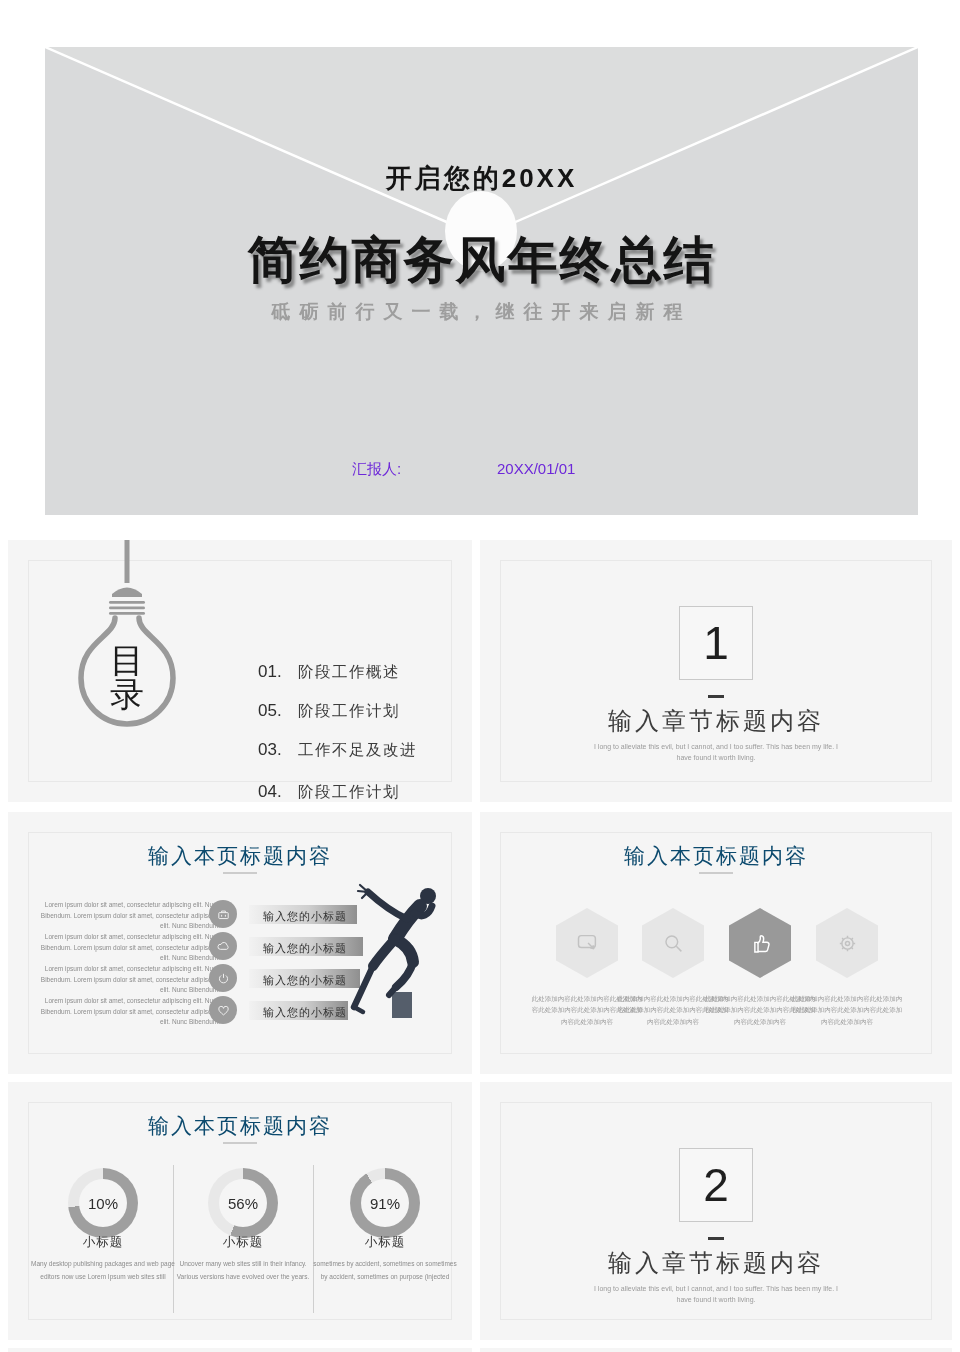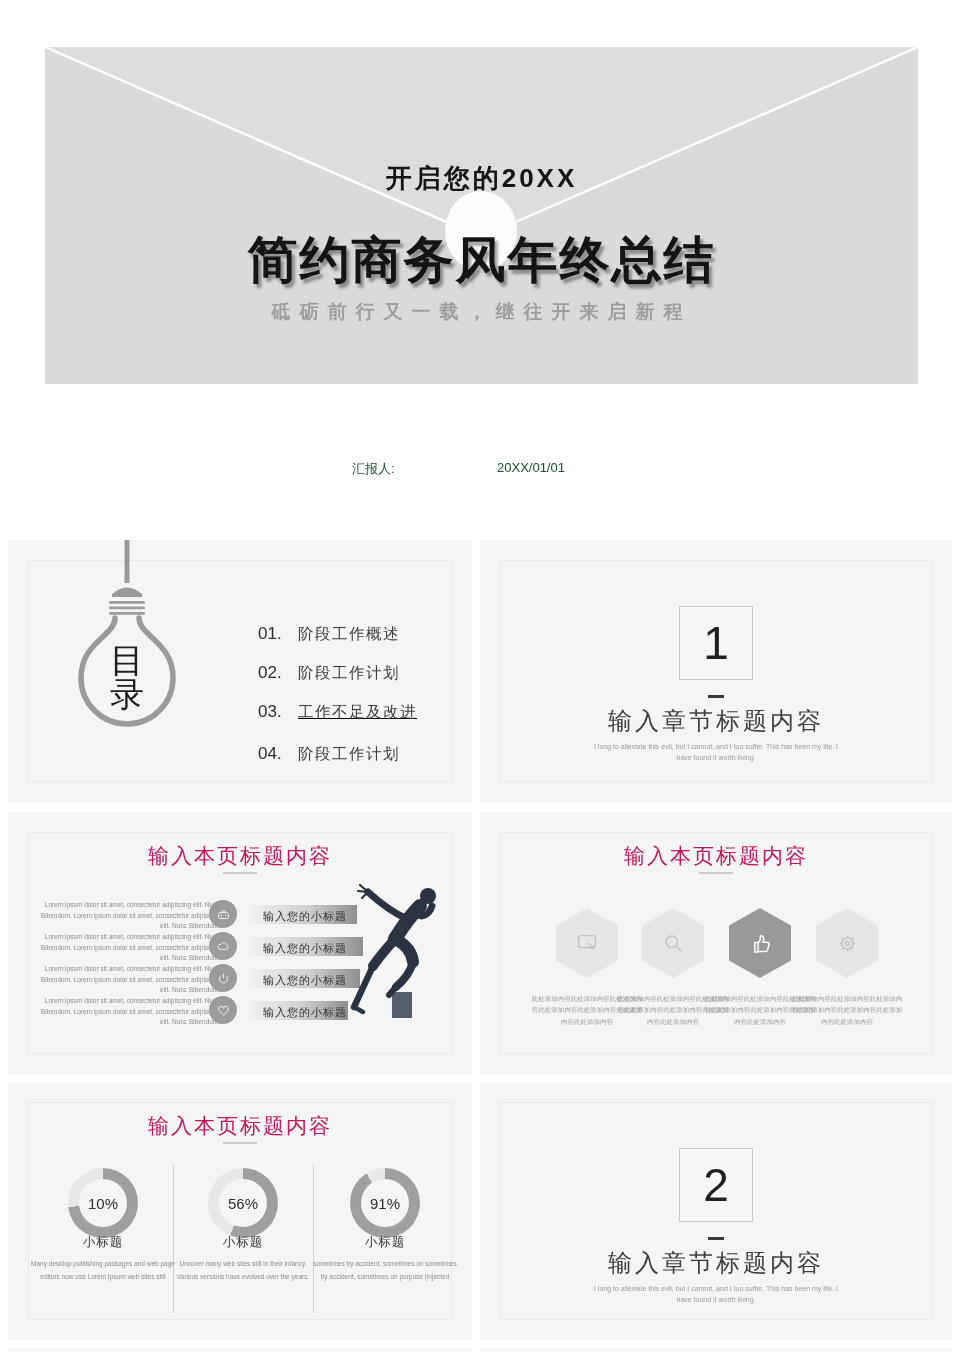--- a/index.html
+++ b/index.html
@@ -5,42 +5,42 @@
   html,body{margin:0;padding:0;}
   body{
     width:960px;height:1352px;position:relative;background:#ffffff;
     font-family:"Liberation Sans","DejaVu Sans",sans-serif;overflow:hidden;
     -webkit-font-smoothing:antialiased;
   }
   .abs{position:absolute;}
 
   
   .cover{left:0;top:0;width:960px;height:532px;background:#ffffff;}
-  .envelope{left:45px;top:47px;width:873px;height:337px;background:#d9dadb;}
+  .envelope{left:45px;top:47px;width:873px;height:468px;background:#d9dadb;}
   .envelope svg{position:absolute;left:0;top:0;}
   .seal{left:400px;top:144px;width:72px;height:80px;border-radius:50%;background:#fcfcfc;z-index:1;}
   .cov-text{left:0;width:100%;text-align:center;z-index:2;color:#141414;}
   .kicker{top:114px;font-size:26px;font-weight:bold;letter-spacing:3px;}
   .main-title{top:180px;font-size:50px;font-weight:bold;letter-spacing:2px;
     text-shadow:3px 4px 3px rgba(0,0,0,0.38);}
   .cov-sub{top:252px;font-size:19px;font-weight:bold;color:#9e9e9e;letter-spacing:9px;}
-  .cov-footer{top:413px;font-size:13px;color:#14532d;z-index:2;}
+  .cov-footer{top:413px;font-size:15px;color:#6d28d9;z-index:2;}
   .cov-footer.reporter{left:307px;top:413px;width:auto;}
   .cov-footer.date{left:452px;top:413px;width:auto;}
 
   
   .slide{background:#f5f5f5;}
   .frame{position:absolute;left:20px;top:20px;right:20px;bottom:20px;border:1px solid #e8e8e8;pointer-events:none;}
-  .pg-title{left:0;width:100%;text-align:center;font-size:21px;color:#be185d;letter-spacing:2px;top:30px;}
+  .pg-title{left:0;width:100%;text-align:center;font-size:21px;color:#0c4a6e;letter-spacing:2px;top:30px;}
   .pg-dash{left:50%;margin-left:-17px;top:60px;width:34px;height:2px;background:#cccccc;}
 
   
   .toc-head{left:250px;top:42px;font-size:19px;color:#2b2b2b;font-weight:bold;letter-spacing:6px;white-space:nowrap;}
   .toc-head .en{font-weight:normal;font-size:16px;letter-spacing:7px;color:#3a3a3a;}
-  .toc-item{left:250px;width:200px;height:24px;white-space:nowrap;}
+  .toc-item{left:250px;width:200px;height:24px;white-space:nowrap;margin-top:38px;}
   .toc-num{display:inline-block;width:40px;font-size:17px;color:#2e2e2e;}
   .toc-label{font-size:15.5px;color:#3c3c3c;letter-spacing:1.5px;}
 
   
   .sec-inner{left:0;top:0;width:100%;text-align:center;}
   .num-box{margin:66px auto 0;width:72px;height:72px;border:1px solid #c9c9c9;background:#f7f7f7;
     font-size:46px;line-height:72px;color:#1f1f1f;font-weight:500;}
   .sec-dash{width:16px;height:3px;background:#3a3a3a;margin:15px auto 7px;}
   .sec-title{font-size:24px;color:#3d3d3d;letter-spacing:3px;}
   .sec-cap{margin:5px auto 0;width:250px;font-size:7px;color:#9b9b9b;line-height:1.5;}
@@ -112,23 +112,23 @@
     <rect x="42" y="66.5" width="36" height="2.8" rx="1.4" fill="#9a9a9a"></rect>
     <rect x="42" y="72" width="36" height="2.8" rx="1.4" fill="#9a9a9a"></rect>
     <path d="M48 78 C48 96 14 102 14 138 A46 46 0 0 0 106 138 C106 102 72 96 72 78" fill="none" stroke="#9a9a9a" stroke-width="5.5" stroke-linecap="round"></path>
     <text x="60" y="132" font-size="34" fill="#1c1c1c" text-anchor="middle">目</text>
     <text x="60" y="166" font-size="34" fill="#1c1c1c" text-anchor="middle">录</text>
   </svg>
   <div class="abs toc-item" style="top:84px;">
     <span class="toc-num">01.</span><span class="toc-label">阶段工作概述</span>
   </div>
   <div class="abs toc-item" style="top:123px;">
-    <span class="toc-num">02.</span><span class="toc-label">阶段工作计划</span>
-  </div>
-  <div class="abs toc-item" style="top:162px;text-decoration:underline;">
+    <span class="toc-num">05.</span><span class="toc-label">阶段工作计划</span>
+  </div>
+  <div class="abs toc-item" style="top:162px;">
     <span class="toc-num">03.</span><span class="toc-label">工作不足及改进</span>
   </div>
   <div class="abs toc-item" style="top:204px;">
     <span class="toc-num">04.</span><span class="toc-label">阶段工作计划</span>
   </div>
 </div>
 
 <div class="abs slide" style="left:480px;top:540px;width:472px;height:262px;">
   <div class="frame"></div>
   <div class="abs sec-inner">

